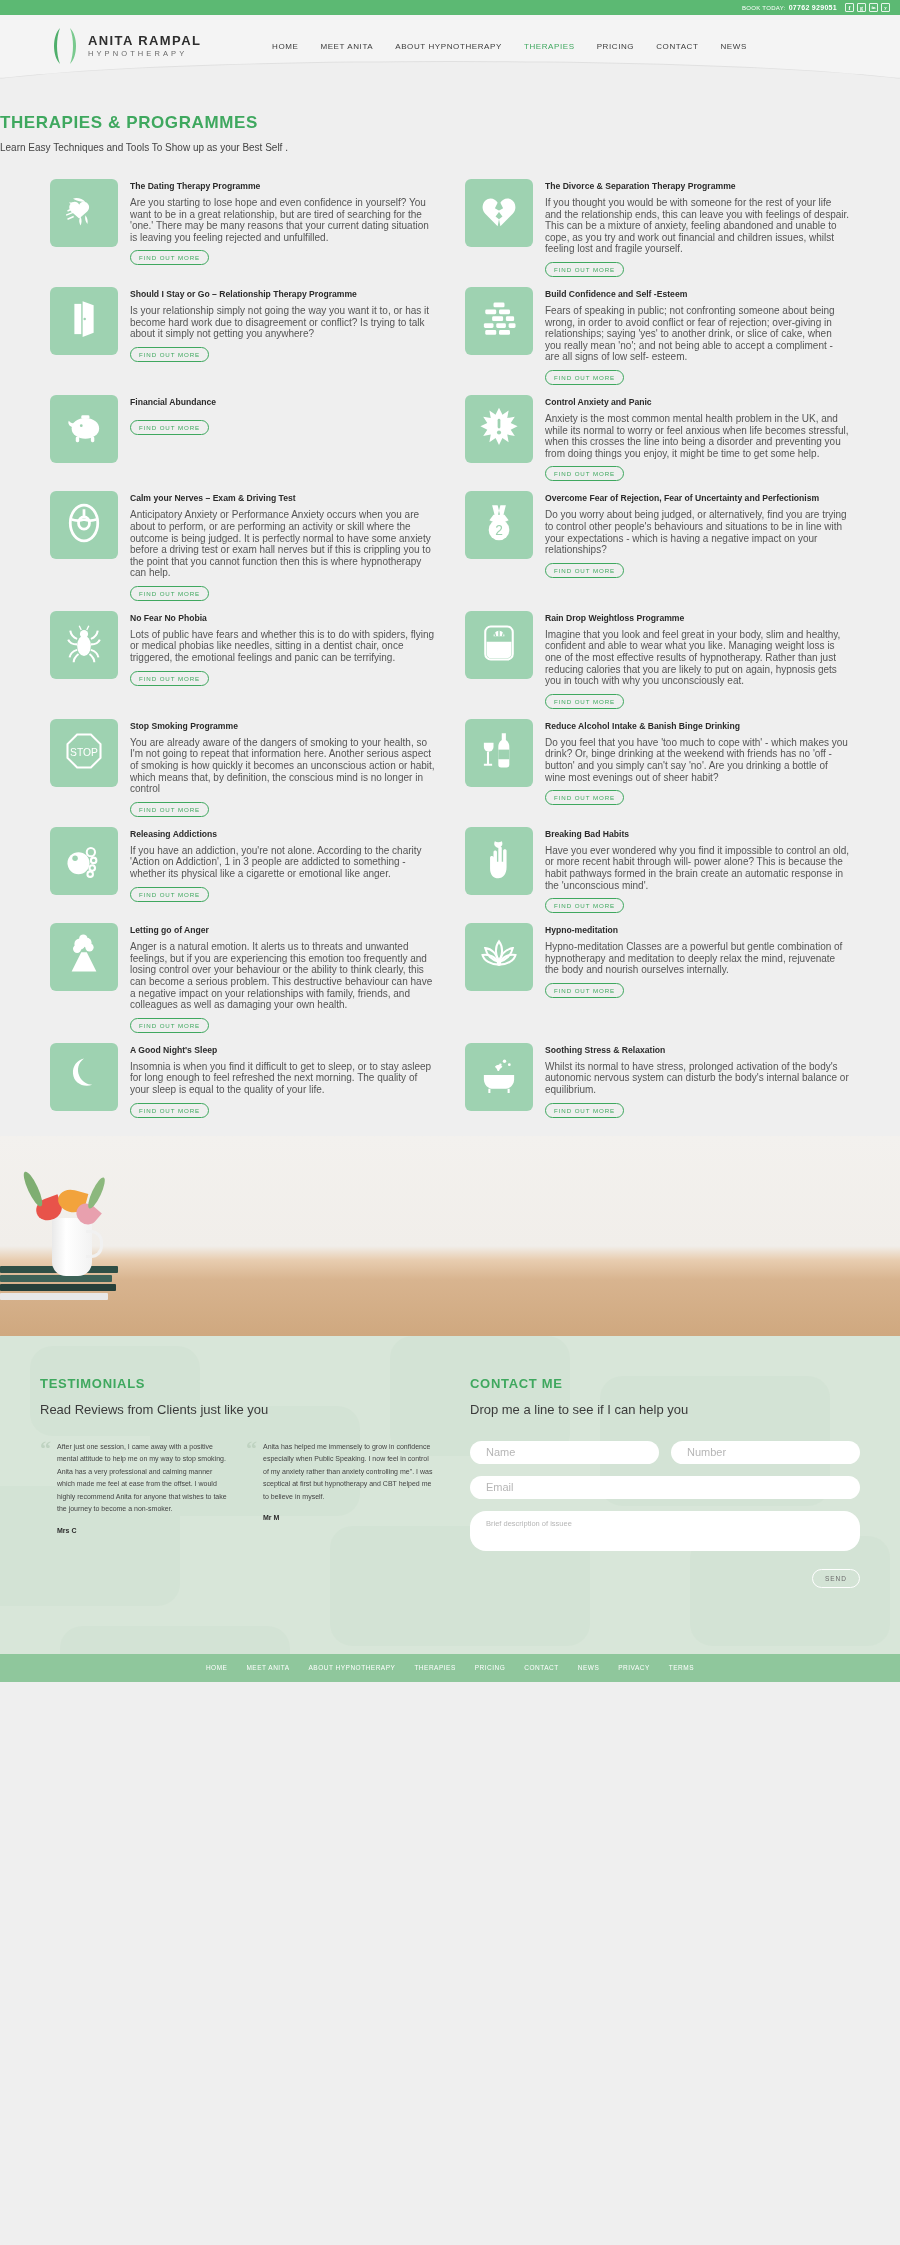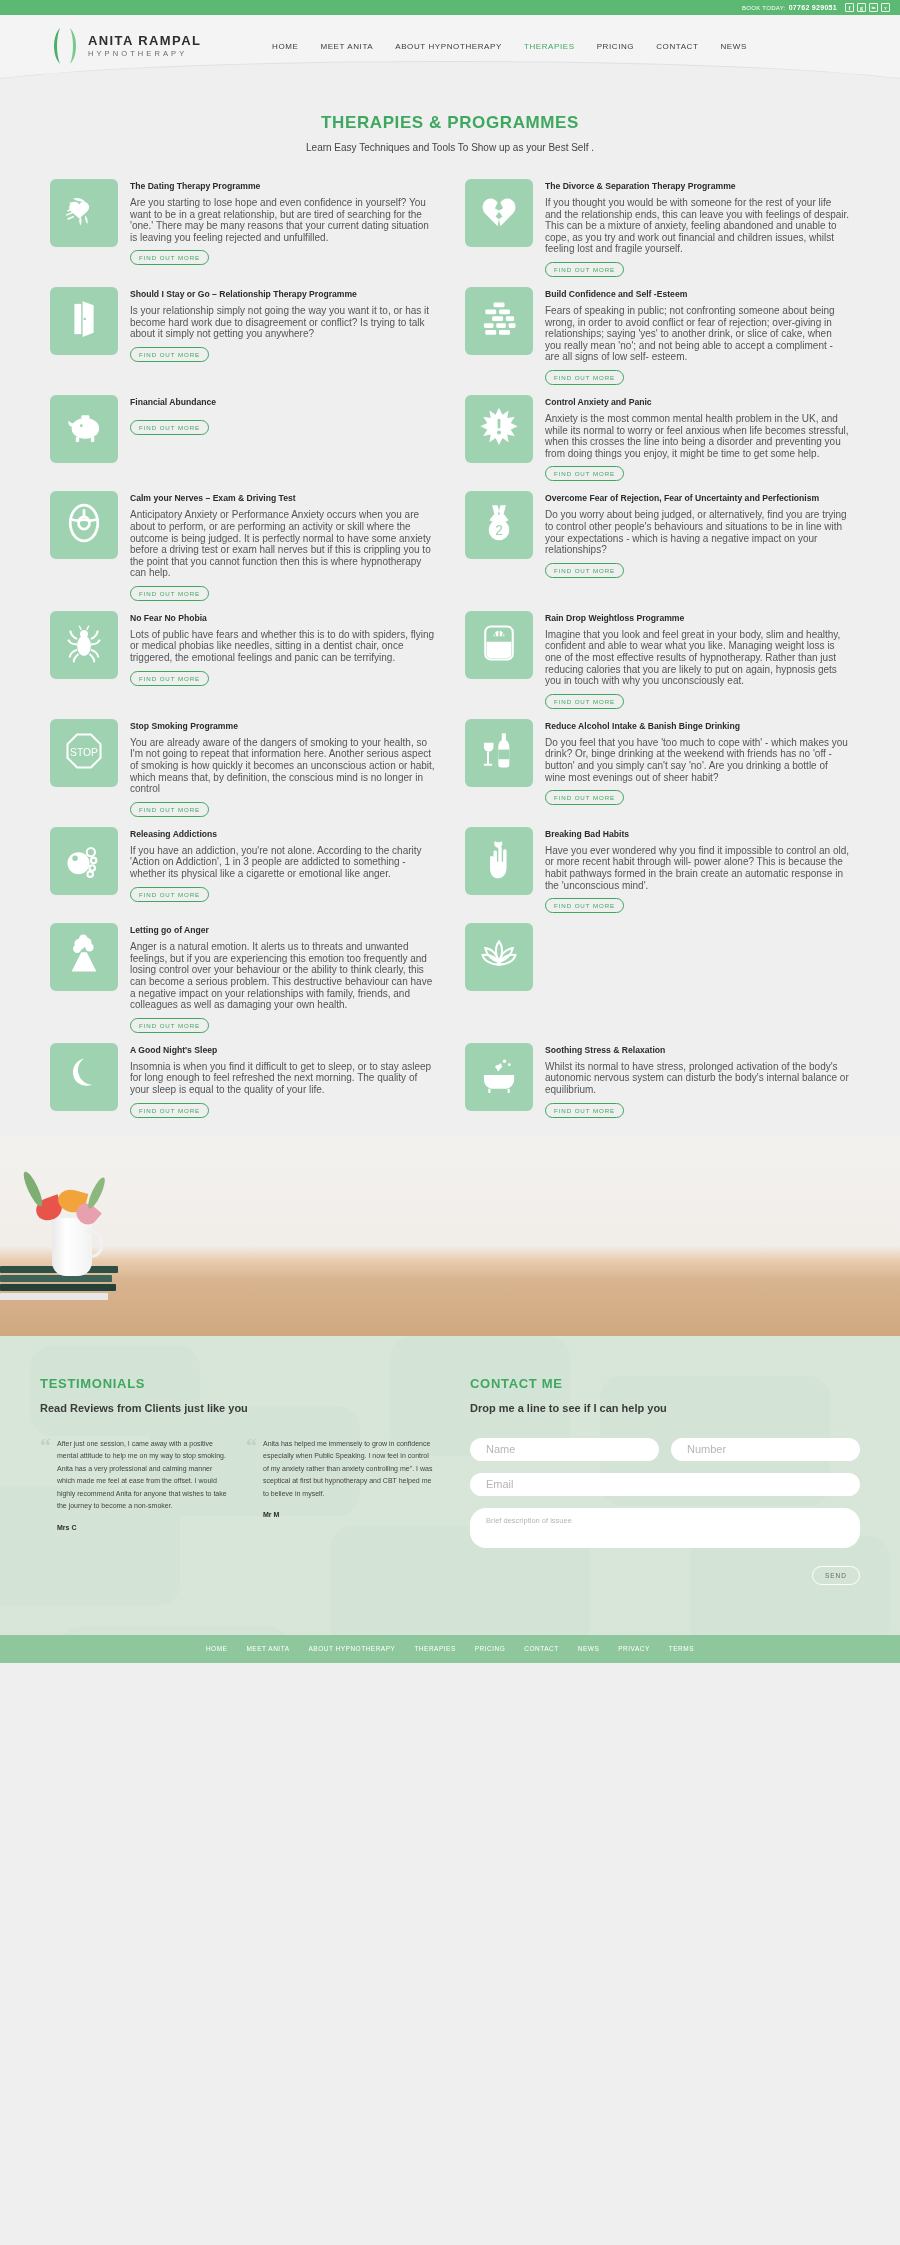--- a/index.html
+++ b/index.html
@@ -76,21 +76,21 @@
     left: -5%;
     bottom: -14px;
     width: 110%;
     height: 30px;
     background: #efefef;
     border-top: 1px solid #e0e0e0;
     border-radius: 50% 50% 0 0 / 100% 100% 0 0;
   }
 
   
-  .page-title-block { text-align: center; padding-top: 36px; }
+  .page-title-block { text-align: left; padding-top: 36px; }
   .page-title {
     font-size: 17px; color: #3fa85f; font-weight: bold; letter-spacing: .6px;
   }
   .page-sub {
     font-size: 10px; color: #444; margin-top: 9px;
   }
 
   
   .grid {
     width: 800px;
@@ -158,40 +158,40 @@
   }
   .book { height: 7px; margin-bottom: 2px; border-radius: 1px; }
   .flower {
     position: absolute; border-radius: 50% 0 50% 50%;
   }
 
   
   .lower {
     position: relative;
     background: #d8e6d9;
-    padding: 40px 0 50px;
+    padding: 40px 0 66px;
     overflow: hidden;
   }
   .bubble-bg {
     position: absolute; inset: 0; opacity: .45;
   }
   .bub {
     position: absolute; background: #cfe0d1; border-radius: 22px;
   }
   .lower-inner {
     position: relative;
     width: 820px; margin: 0 auto;
     display: flex; gap: 30px;
   }
   .col-left { width: 400px; }
   .col-right { width: 390px; }
   .sec-title {
     font-size: 13px; color: #3fa85f; font-weight: bold; letter-spacing: .7px;
   }
-  .sec-sub { font-size: 11px; color: #3b3b3b; margin-top: 11px; font-weight: bold; }
+  .sec-sub { font-size: 13px; color: #3b3b3b; margin-top: 11px; }
   .quotes { display: flex; gap: 16px; margin-top: 24px; }
   .quote { display: flex; gap: 6px; width: 190px; }
   .qmark {
     font-size: 22px; color: #bfd3c1; line-height: 16px;
     font-family: "Liberation Serif", serif; font-weight: bold;
   }
   .qtext { font-size: 7px; color: #444; line-height: 12.5px; }
   .qauthor { font-size: 7px; color: #2b2b2b; font-weight: bold; margin-top: 11px; }
 
   .form { margin-top: 24px; }
@@ -446,20 +446,21 @@
     <div class="card">
       <div class="card-icon">
         <span><svg viewBox="0 0 64 64" fill="none" stroke="#fff" stroke-width="3">
             <path d="M32 12c6 8 6 20 0 30-6-10-6-22 0-30z"></path>
             <path d="M32 42C22 40 14 32 12 22c9 1 17 8 20 20z"></path>
             <path d="M32 42c10-2 18-10 20-20-9 1-17 8-20 20z"></path>
             <path d="M32 46C20 46 10 40 8 32c10-2 20 3 24 14z"></path>
             <path d="M32 46c12 0 22-6 24-14-10-2-20 3-24 14z"></path>
           </svg></span>
       </div>
+      <div class="card-body"><div class="card-title">Hypno-meditation</div><div class="card-text">Hypno-meditation Classes are a powerful but gentle combination of hypnotherapy and meditation to deeply relax the mind, rejuvenate the body and nourish ourselves internally.</div><button class="btn-find">FIND OUT MORE</button></div>
     </div>
     <div class="card">
       <div class="card-icon">
         <span><svg viewBox="0 0 64 64" fill="#fff">
             <path d="M44 46c-13 5-27-3-28-16C15 19 22 10 32 8 24 14 21 24 25 33c4 9 12 13 19 13z"></path>
           </svg></span>
       </div>
       <div class="card-body"><div class="card-title">A Good Night's Sleep</div><div class="card-text">Insomnia is when you find it difficult to get to sleep, or to stay asleep for long enough to feel refreshed the next morning. The quality of your sleep is equal to the quality of your life.</div><button class="btn-find">FIND OUT MORE</button></div>
     </div>
     <div class="card">

